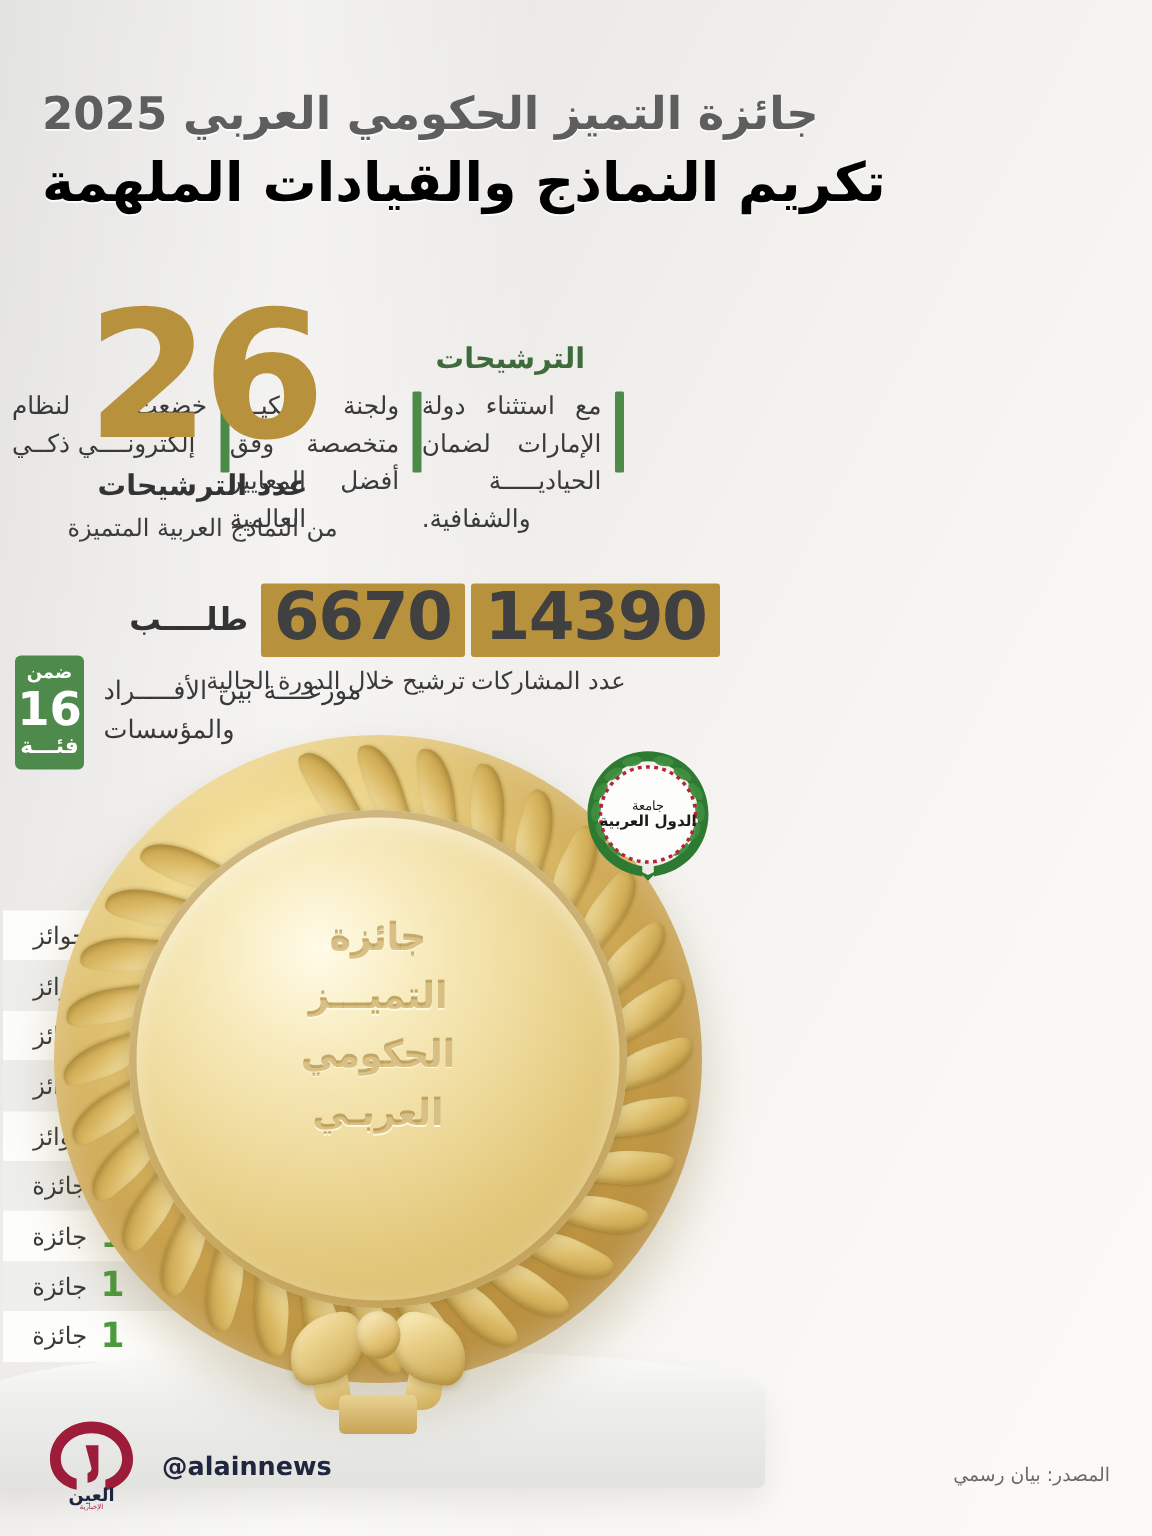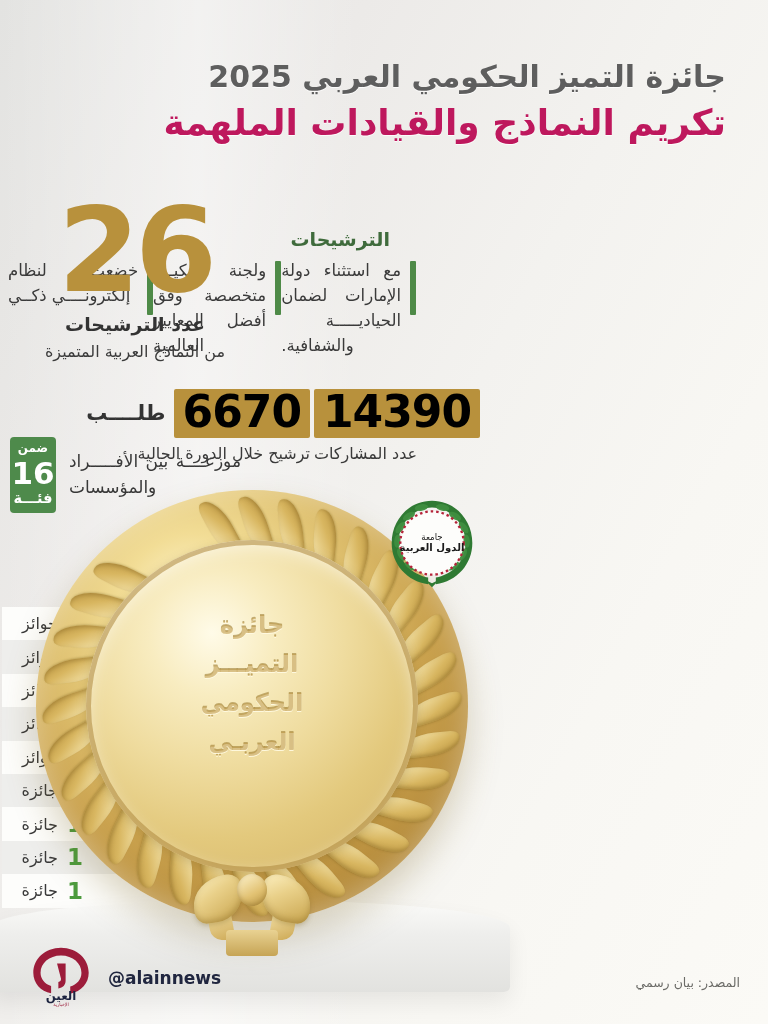--- a/index.html
+++ b/index.html
@@ -10,42 +10,42 @@
     position:relative;
   }
   #stage{position:absolute;inset:0;}
 
   
   .sheen{position:absolute;left:0;top:0;width:360px;height:1024px;
     background:linear-gradient(90deg,rgba(255,255,255,0) 0%,rgba(255,255,255,.45) 55%,rgba(255,255,255,0) 100%);
     pointer-events:none;}
 
   
-  .title-wrap{position:absolute;top:58px;right:42px;left:28px;text-align:right;}
+  .title-wrap{position:absolute;top:58px;right:12px;left:28px;text-align:left;}
   .title-1{font-size:30px;font-weight:bold;color:#5e5e5e;letter-spacing:0;line-height:1.25;
     text-shadow:0 1px 0 rgba(255,255,255,.8);}
-  .title-2{font-size:36px;font-weight:bold;color:#be185d;line-height:1.25;margin-top:4px;
+  .title-2{font-size:36px;font-weight:bold;color:#000000;line-height:1.25;margin-top:4px;
     text-shadow:0 1px 0 rgba(255,255,255,.8);}
 
   
   .nom-head{position:absolute;top:228px;right:378px;font-size:19px;font-weight:bold;color:#3f6b3c;}
   .nom-cols{position:absolute;top:258px;right:8px;left:8px;display:flex;flex-direction:row;
     justify-content:flex-start;gap:0;}
   .nom-col{display:flex;flex-direction:row;align-items:flex-start;gap:9px;}
   .nom-col.c1{width:158px;margin-right:344px;}
   .nom-col.c2{width:150px;}
   .nom-col.c3{width:170px;}
   .nom-bar{width:6px;height:54px;background:#4e8a47;border-radius:1px;flex:none;margin-top:3px;}
   .nom-txt{font-size:16.5px;line-height:1.52;color:#3a3a3a;text-align:justify;
     text-align-last:left;direction:rtl;}
 
   
   .goldstat{position:absolute;}
   .goldbox{background:#b8913c;display:inline-block;padding:1px 9px 3px;border-radius:2px;}
-  .goldnum{font-size:44px;font-weight:bold;color:#000000;line-height:1.02;letter-spacing:-1px;
+  .goldnum{font-size:44px;font-weight:bold;color:#404040;line-height:1.02;letter-spacing:-1px;
     font-family:"DejaVu Sans","Liberation Sans",sans-serif;}
   .goldrow{display:flex;flex-direction:row;align-items:center;gap:8px;}
   .gold-unit{font-size:21px;font-weight:bold;color:#333;}
   .gold-sub{font-size:16px;color:#3a3a3a;margin-top:5px;line-height:1.4;}
 
   .stat-part{top:389px;right:288px;text-align:left;}
   .stat-req{top:389px;right:458px;text-align:right;}
 
   
   .big26{position:absolute;top:196px;right:508px;width:250px;text-align:center;}

